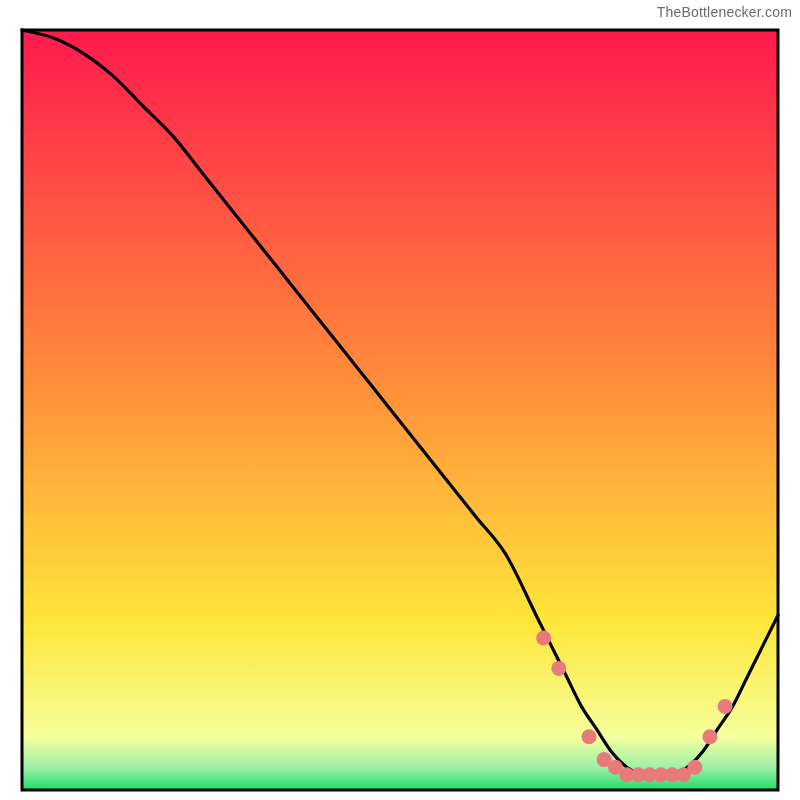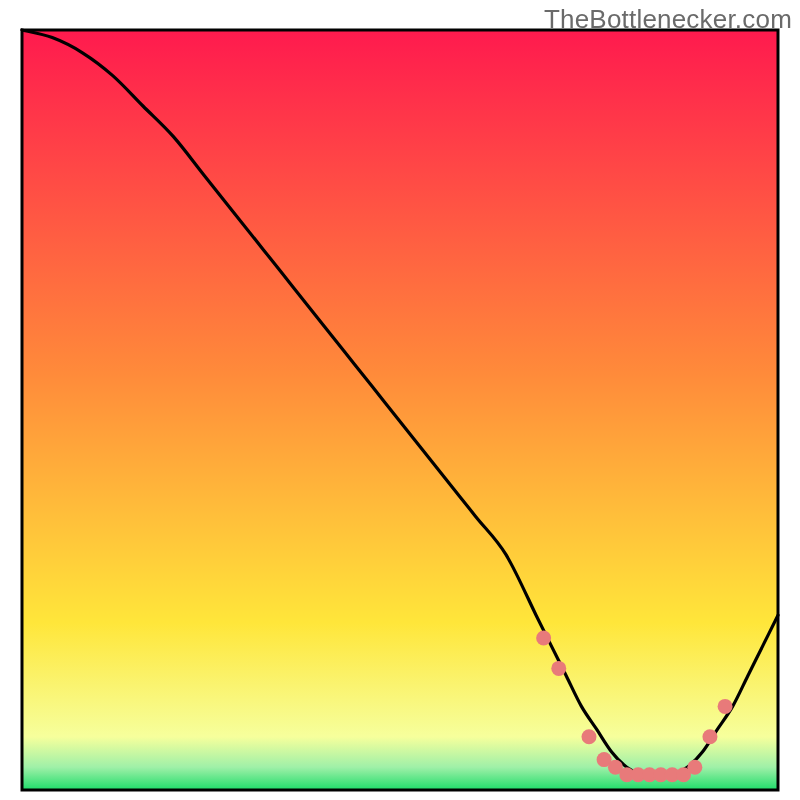--- a/index.html
+++ b/index.html
@@ -13,21 +13,21 @@
   }
   .wrap {
     position: relative;
     width: 800px;
     height: 800px;
   }
   .attribution {
     position: absolute;
     top: 4px;
     right: 8px;
-    font-size: 26px;
+    font-size: 14px;
     color: #6a6a6a;
     font-family: Arial, Helvetica, sans-serif;
     letter-spacing: 0.2px;
   }
   svg {
     display: block;
   }
 </style>
 </head>
 <body>

